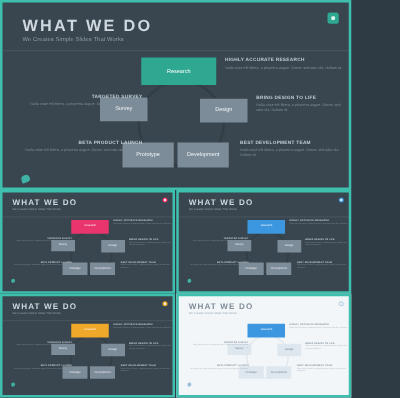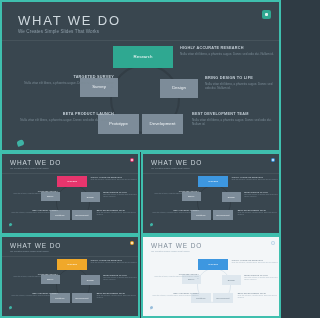--- a/index.html
+++ b/index.html
@@ -7,21 +7,21 @@
     width:281px;height:318px;
     background:#2f3b44;
     font-family:"Liberation Sans",sans-serif;
     overflow:hidden;
   }
   .page{position:relative;width:281px;height:318px;}
 
   
   .slide{position:relative;box-sizing:border-box;overflow:hidden;}
   .slide .title{
-    color:#cfd8de;letter-spacing:.14em;font-weight:400;white-space:nowrap;
+    color:#cfd8de;letter-spacing:.14em;font-weight:700;white-space:nowrap;
   }
   .slide .subtitle{color:#93a3ae;white-space:nowrap;}
   .slide .divider{position:absolute;left:0;right:0;background:#485862;height:1px;}
   .slide .badge{position:absolute;border-radius:2px;}
   .badge .glyph{display:block;width:100%;height:100%;position:relative;}
   .badge .glyph:before{
     content:"";position:absolute;left:28%;top:28%;width:44%;height:44%;
     background:#ffffff;opacity:.85;border-radius:1px;
   }
   .logo{position:absolute;border-radius:50% 50% 50% 10%;transform:rotate(-18deg);}

